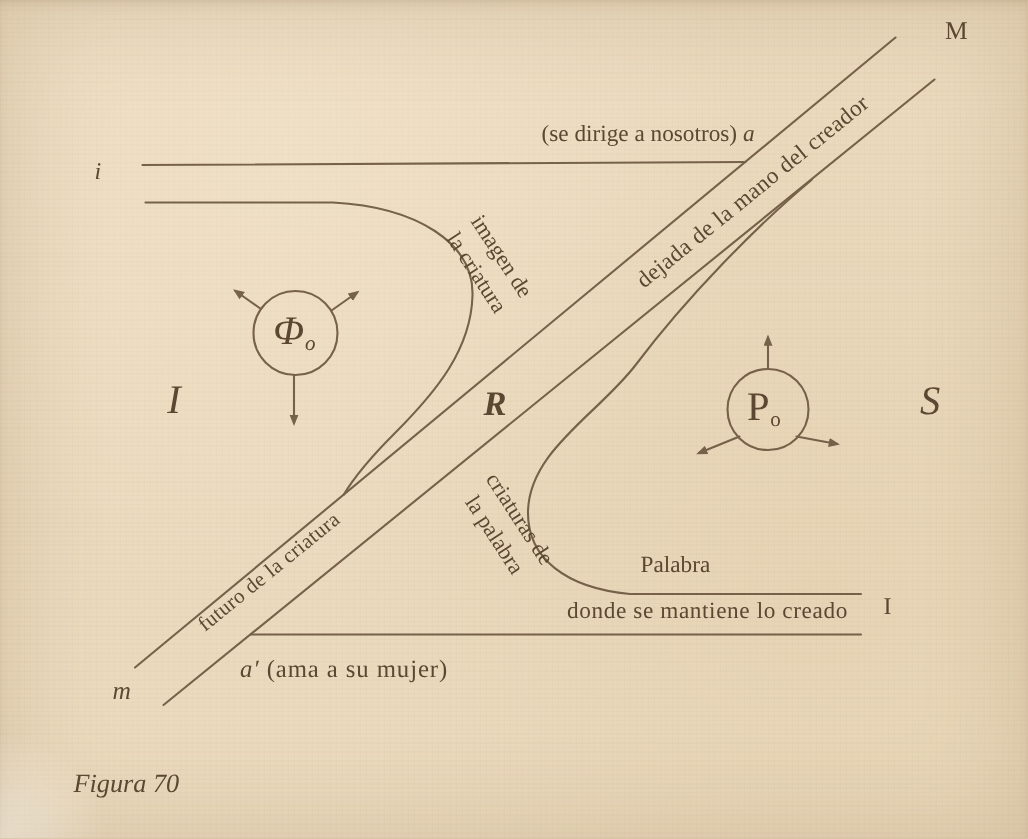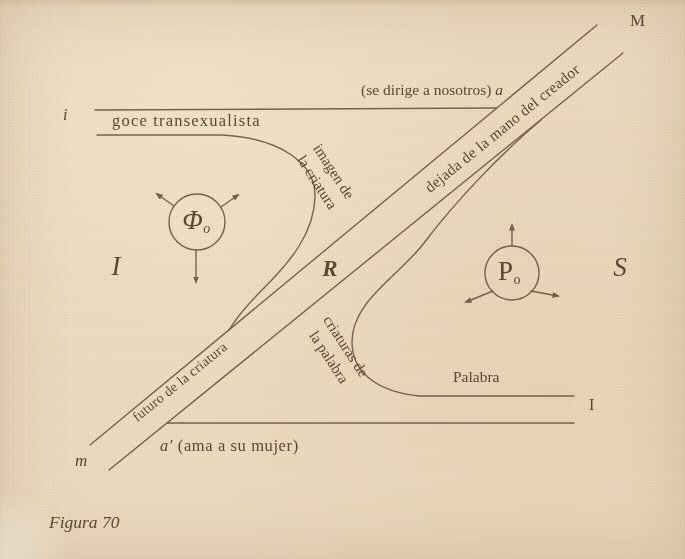--- a/index.html
+++ b/index.html
@@ -76,22 +76,22 @@
     <span class="node-sym">Φ</span><span class="node-sub">o</span>
   </div>
   <div class="lbl ctr" style="left:509px;top:272px;">
     <span class="node-sym">P</span><span class="node-sub">o</span>
   </div>
 
   <div class="lbl" style="left:352px;top:81px;width:160px;text-align:center;font-size:15.5px;">
     <span>(se dirige a nosotros)</span>
     <span class="it">a</span>
   </div>
-  <div class="lbl" style="left:112px;top:112px;font-size:16.5px;letter-spacing:1.2px;">goce transexualista</div>
-  <div class="lbl" style="left:453px;top:368px;font-size:15.5px;text-align:center;">Palabra</div>
+  <div class="lbl" style="left:427px;top:368px;font-size:15.5px;text-align:center;">Palabra</div>
+  <div class="lbl" style="left:378px;top:399px;font-size:15.5px;letter-spacing:.4px;">donde se mantiene lo creado</div>
   <div class="lbl" style="left:160px;top:437px;font-size:16.5px;letter-spacing:.6px;">
     <span class="it">a′</span>
     <span>(ama a su mujer)</span>
   </div>
 
   <div class="lbl rot-band" style="left:502px;top:128px;font-size:15.5px;letter-spacing:.3px;">dejada de la mano del creador</div>
   <div class="lbl rot-band" style="left:180px;top:382px;font-size:14px;letter-spacing:.3px;">futuro de la criatura</div>
 
   <div class="lbl rot-side" style="left:325px;top:177px;font-size:15px;">
     <div>imagen de</div>

